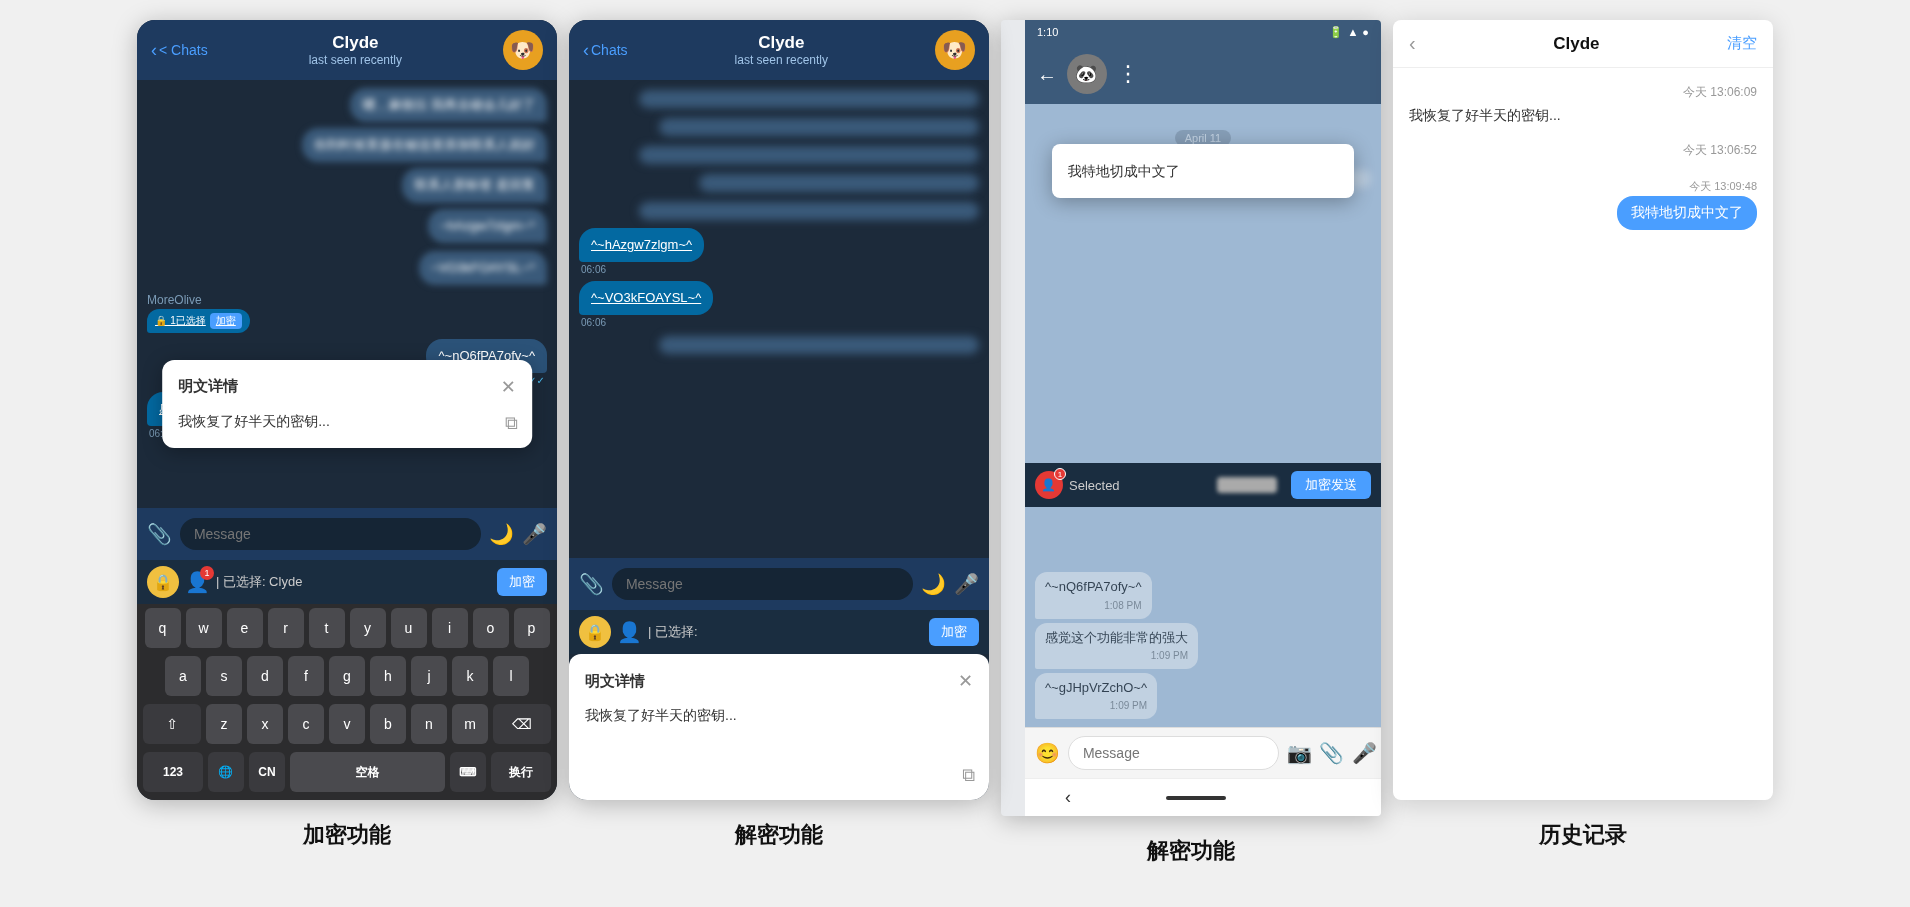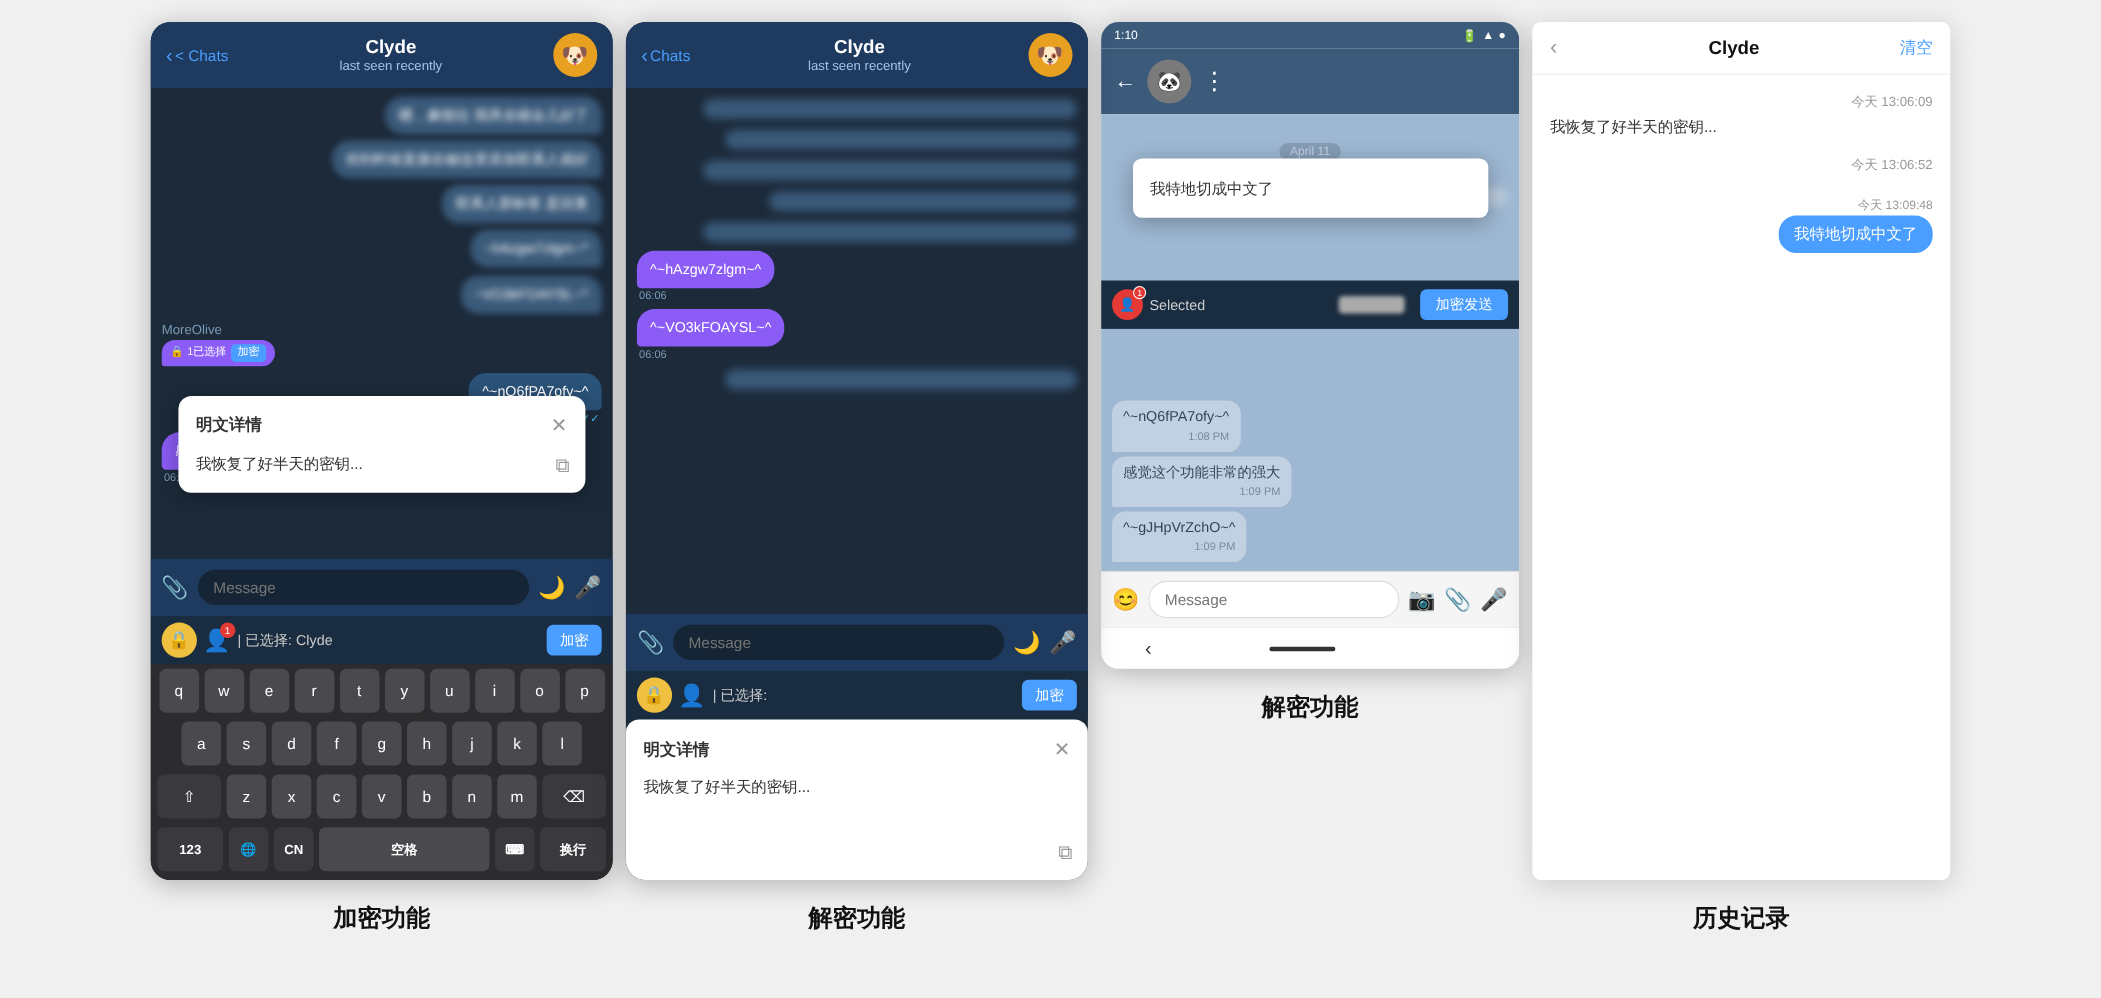--- a/index.html
+++ b/index.html
@@ -113,23 +113,24 @@
       font-size: 13px;
       line-height: 1.4;
       position: relative;
     }
     .msg-bubble.right {
       background: #2b5278;
       color: #fff;
       border-bottom-right-radius: 4px;
     }
     .msg-bubble.left {
-      background: #8b5cf6;
+      background: #0369a1;
       color: #fff;
       border-bottom-left-radius: 4px;
+      text-decoration: underline;
     }
     .msg-time {
       font-size: 10px;
       color: #7a9ab5;
       margin-top: 2px;
       padding: 0 2px;
     }
     .msg-time.right { text-align: right; }
     .msg-checkmark { color: #4fc3f7; font-size: 10px; }
 
@@ -284,27 +285,28 @@
       position: absolute;
       bottom: 14px;
       right: 14px;
       color: #999;
       font-size: 18px;
     }
 
     
     .phone-android {
       width: 380px;
-      height: 588px;
-      border-radius: 16px;
+      height: 796px;
+      border-radius: 4px;
       overflow: hidden;
       box-shadow: 0 4px 24px rgba(0,0,0,0.25);
       display: flex;
       flex-direction: column;
       background: #e8eaed;
+      padding-left: 24px;
     }
     .android-status-bar {
       background: #3c5a7a;
       display: flex;
       justify-content: space-between;
       align-items: center;
       padding: 4px 12px;
       color: #fff;
       font-size: 11px;
       min-height: 24px;

